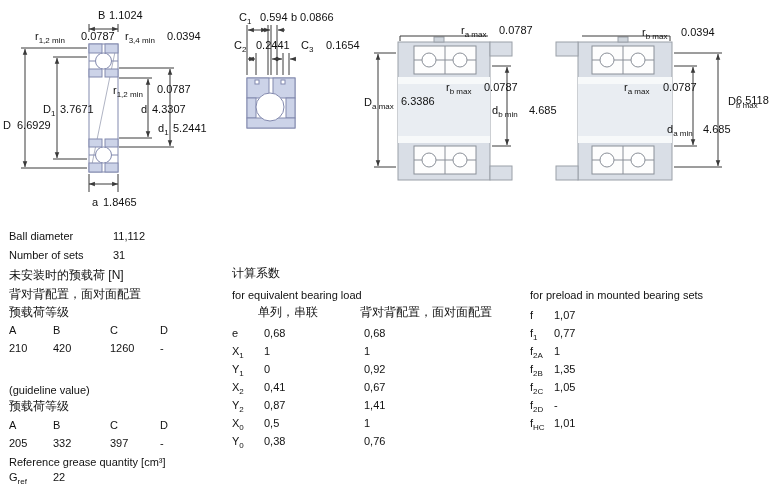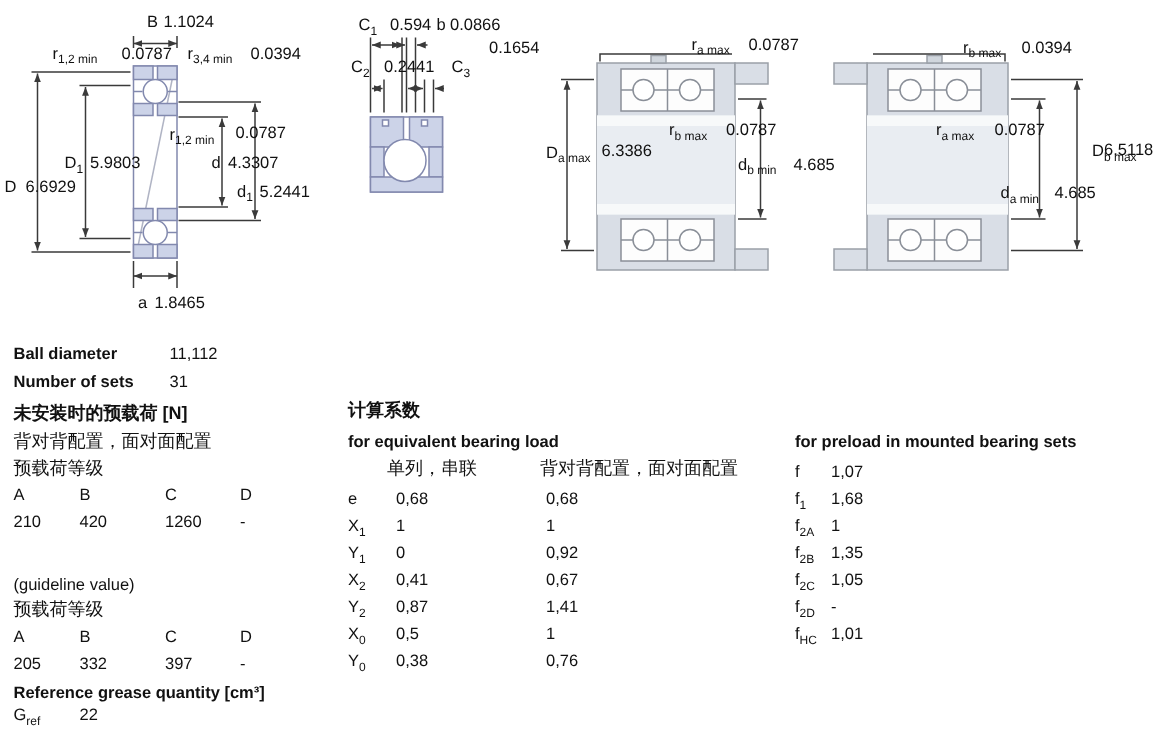--- a/index.html
+++ b/index.html
@@ -1,20 +1,20 @@
 <!DOCTYPE html>
 <html><head>
 <meta charset="utf-8">
 <style>
   html,body{margin:0;padding:0;background:#fff;}
   .page{position:relative;width:781px;height:494px;background:#ffffff;overflow:hidden;
         font-family:"Liberation Sans","DejaVu Sans",sans-serif;color:#111;}
   .t{position:absolute;white-space:nowrap;font-size:11px;line-height:13px;}
   .t sub{font-size:8px;}
-  .b{font-weight:bold;}
+  .b{font-weight:normal;}
   .zh{font-size:12px;}
   svg{position:absolute;left:0;top:0;}
 </style>
 </head>
 <body>
 
 <div class="page">
 
   <svg width="781" height="230">
     <defs>
@@ -176,38 +176,38 @@
 
   <div class="t" style="left:98px;top:9px"><span>B</span><sub></sub></div>
   <div class="t" style="left:109px;top:9px">1.1024</div>
   <div class="t" style="left:35px;top:30px"><span>r</span><sub>1,2 min</sub></div>
   <div class="t" style="left:81px;top:30px">0.0787</div>
   <div class="t" style="left:125px;top:30px"><span>r</span><sub>3,4 min</sub></div>
   <div class="t" style="left:167px;top:30px">0.0394</div>
   <div class="t" style="left:113px;top:84px"><span>r</span><sub>1,2 min</sub></div>
   <div class="t" style="left:157px;top:83px">0.0787</div>
   <div class="t" style="left:43px;top:103px"><span>D</span><sub>1</sub></div>
-  <div class="t" style="left:60px;top:103px">5.9803</div>
+  <div class="t" style="left:60px;top:103px">3.7671</div>
   <div class="t" style="left:3px;top:119px"><span>D</span><sub></sub></div>
   <div class="t" style="left:17px;top:119px">6.6929</div>
   <div class="t" style="left:141px;top:103px"><span>d</span><sub></sub></div>
   <div class="t" style="left:152px;top:103px">4.3307</div>
   <div class="t" style="left:158px;top:122px"><span>d</span><sub>1</sub></div>
   <div class="t" style="left:173px;top:122px">5.2441</div>
   <div class="t" style="left:92px;top:196px"><span>a</span><sub></sub></div>
   <div class="t" style="left:103px;top:196px">1.8465</div>
 
   <div class="t" style="left:239px;top:11px"><span>C</span><sub>1</sub></div>
   <div class="t" style="left:260px;top:11px">0.594</div>
   <div class="t" style="left:291px;top:11px"><span>b</span><sub></sub></div>
   <div class="t" style="left:300px;top:11px">0.0866</div>
   <div class="t" style="left:234px;top:39px"><span>C</span><sub>2</sub></div>
   <div class="t" style="left:256px;top:39px">0.2441</div>
   <div class="t" style="left:301px;top:39px"><span>C</span><sub>3</sub></div>
-  <div class="t" style="left:326px;top:26px">0.1654</div>
+  <div class="t" style="left:326px;top:39px">0.1654</div>
 
   <div class="t" style="left:461px;top:24px"><span>r</span><sub>a max</sub></div>
   <div class="t" style="left:499px;top:24px">0.0787</div>
   <div class="t" style="left:446px;top:81px"><span>r</span><sub>b max</sub></div>
   <div class="t" style="left:484px;top:81px">0.0787</div>
   <div class="t" style="left:364px;top:96px"><span>D</span><sub>a max</sub></div>
   <div class="t" style="left:401px;top:95px">6.3386</div>
   <div class="t" style="left:492px;top:104px"><span>d</span><sub>b min</sub></div>
   <div class="t" style="left:529px;top:104px">4.685</div>
 
@@ -276,21 +276,21 @@
   <div class="t" style="left:264px;top:417px">0,5</div>
   <div class="t" style="left:364px;top:417px">1</div>
   <div class="t" style="left:232px;top:435px"><span>Y</span><sub>0</sub></div>
   <div class="t" style="left:264px;top:435px">0,38</div>
   <div class="t" style="left:364px;top:435px">0,76</div>
 
   <div class="t b" style="left:530px;top:289px">for preload in mounted bearing sets</div>
   <div class="t" style="left:530px;top:309px"><span>f</span><sub></sub></div>
   <div class="t" style="left:554px;top:309px">1,07</div>
   <div class="t" style="left:530px;top:327px"><span>f</span><sub>1</sub></div>
-  <div class="t" style="left:554px;top:327px">1,68</div>
+  <div class="t" style="left:554px;top:327px">0,77</div>
   <div class="t" style="left:530px;top:345px"><span>f</span><sub>2A</sub></div>
   <div class="t" style="left:554px;top:345px">1</div>
   <div class="t" style="left:530px;top:363px"><span>f</span><sub>2B</sub></div>
   <div class="t" style="left:554px;top:363px">1,35</div>
   <div class="t" style="left:530px;top:381px"><span>f</span><sub>2C</sub></div>
   <div class="t" style="left:554px;top:381px">1,05</div>
   <div class="t" style="left:530px;top:399px"><span>f</span><sub>2D</sub></div>
   <div class="t" style="left:554px;top:399px">-</div>
   <div class="t" style="left:530px;top:417px"><span>f</span><sub>HC</sub></div>
   <div class="t" style="left:554px;top:417px">1,01</div>

